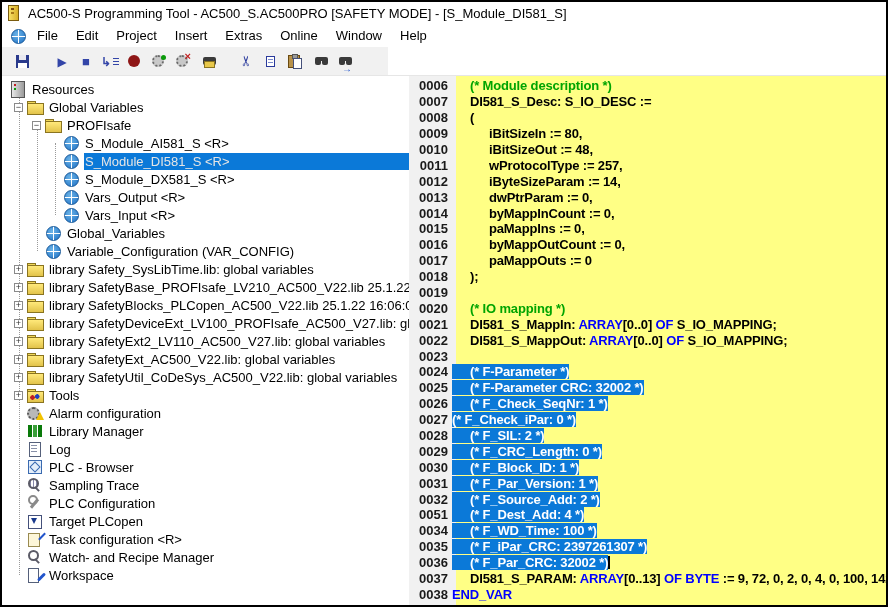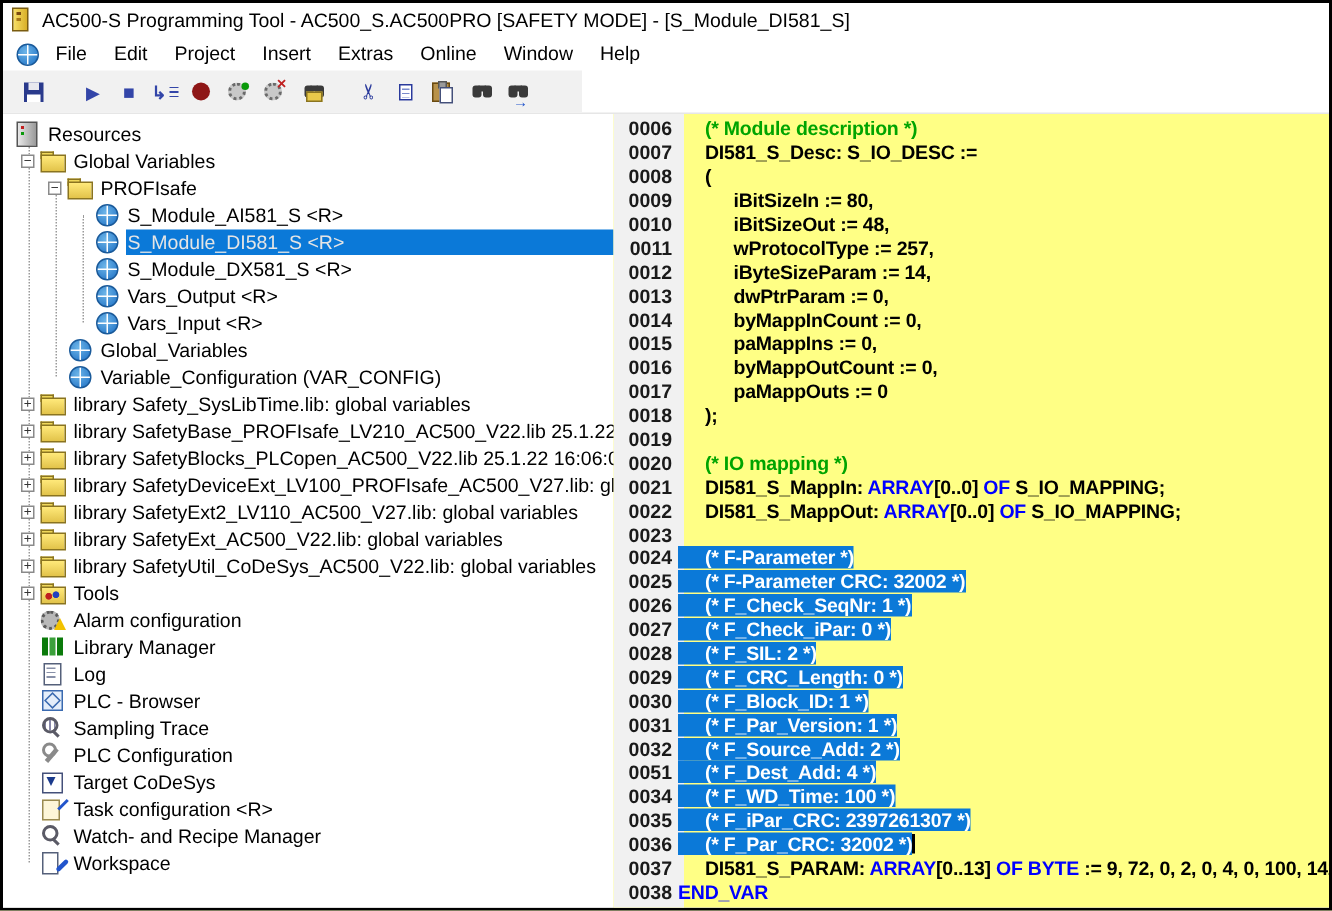--- a/index.html
+++ b/index.html
@@ -270,21 +270,21 @@
       <div class="trow" style="padding-left: 25px;">
         <span class="ticon i-strace"></span>
         <span class="label">Sampling Trace</span>
       </div>
       <div class="trow" style="padding-left: 25px;">
         <span class="ticon i-plcconfig"></span>
         <span class="label">PLC Configuration</span>
       </div>
       <div class="trow" style="padding-left: 25px;">
         <span class="ticon i-target"></span>
-        <span class="label">Target CoDeSys</span>
+        <span class="label">Target PLCopen</span>
       </div>
       <div class="trow" style="padding-left: 25px;">
         <span class="ticon i-taskconf"></span>
         <span class="label">Task configuration &lt;R&gt;</span>
       </div>
       <div class="trow" style="padding-left: 25px;">
         <span class="ticon i-watch"></span>
         <span class="label">Watch- and Recipe Manager</span>
       </div>
       <div class="trow" style="padding-left: 25px;">
@@ -373,21 +373,21 @@
       <div class="cl">
         <span class="ln">0025</span>
         <span class="txt sel" style="padding-left: 18px;"><span class="sg-c">(* F-Parameter CRC: 32002 *)</span></span>
       </div>
       <div class="cl">
         <span class="ln">0026</span>
         <span class="txt sel" style="padding-left: 18px;"><span class="sg-c">(* F_Check_SeqNr: 1 *)</span></span>
       </div>
       <div class="cl">
         <span class="ln">0027</span>
-        <span class="txt sel" style="padding-left: 18px;"><span class="sg-c">(* F_Check_iPar: 0 *)</span></span>
+        <span class="txt sel" style=""><span class="sg-c">(* F_Check_iPar: 0 *)</span></span>
       </div>
       <div class="cl">
         <span class="ln">0028</span>
         <span class="txt sel" style="padding-left: 18px;"><span class="sg-c">(* F_SIL: 2 *)</span></span>
       </div>
       <div class="cl">
         <span class="ln">0029</span>
         <span class="txt sel" style="padding-left: 18px;"><span class="sg-c">(* F_CRC_Length: 0 *)</span></span>
       </div>
       <div class="cl">

